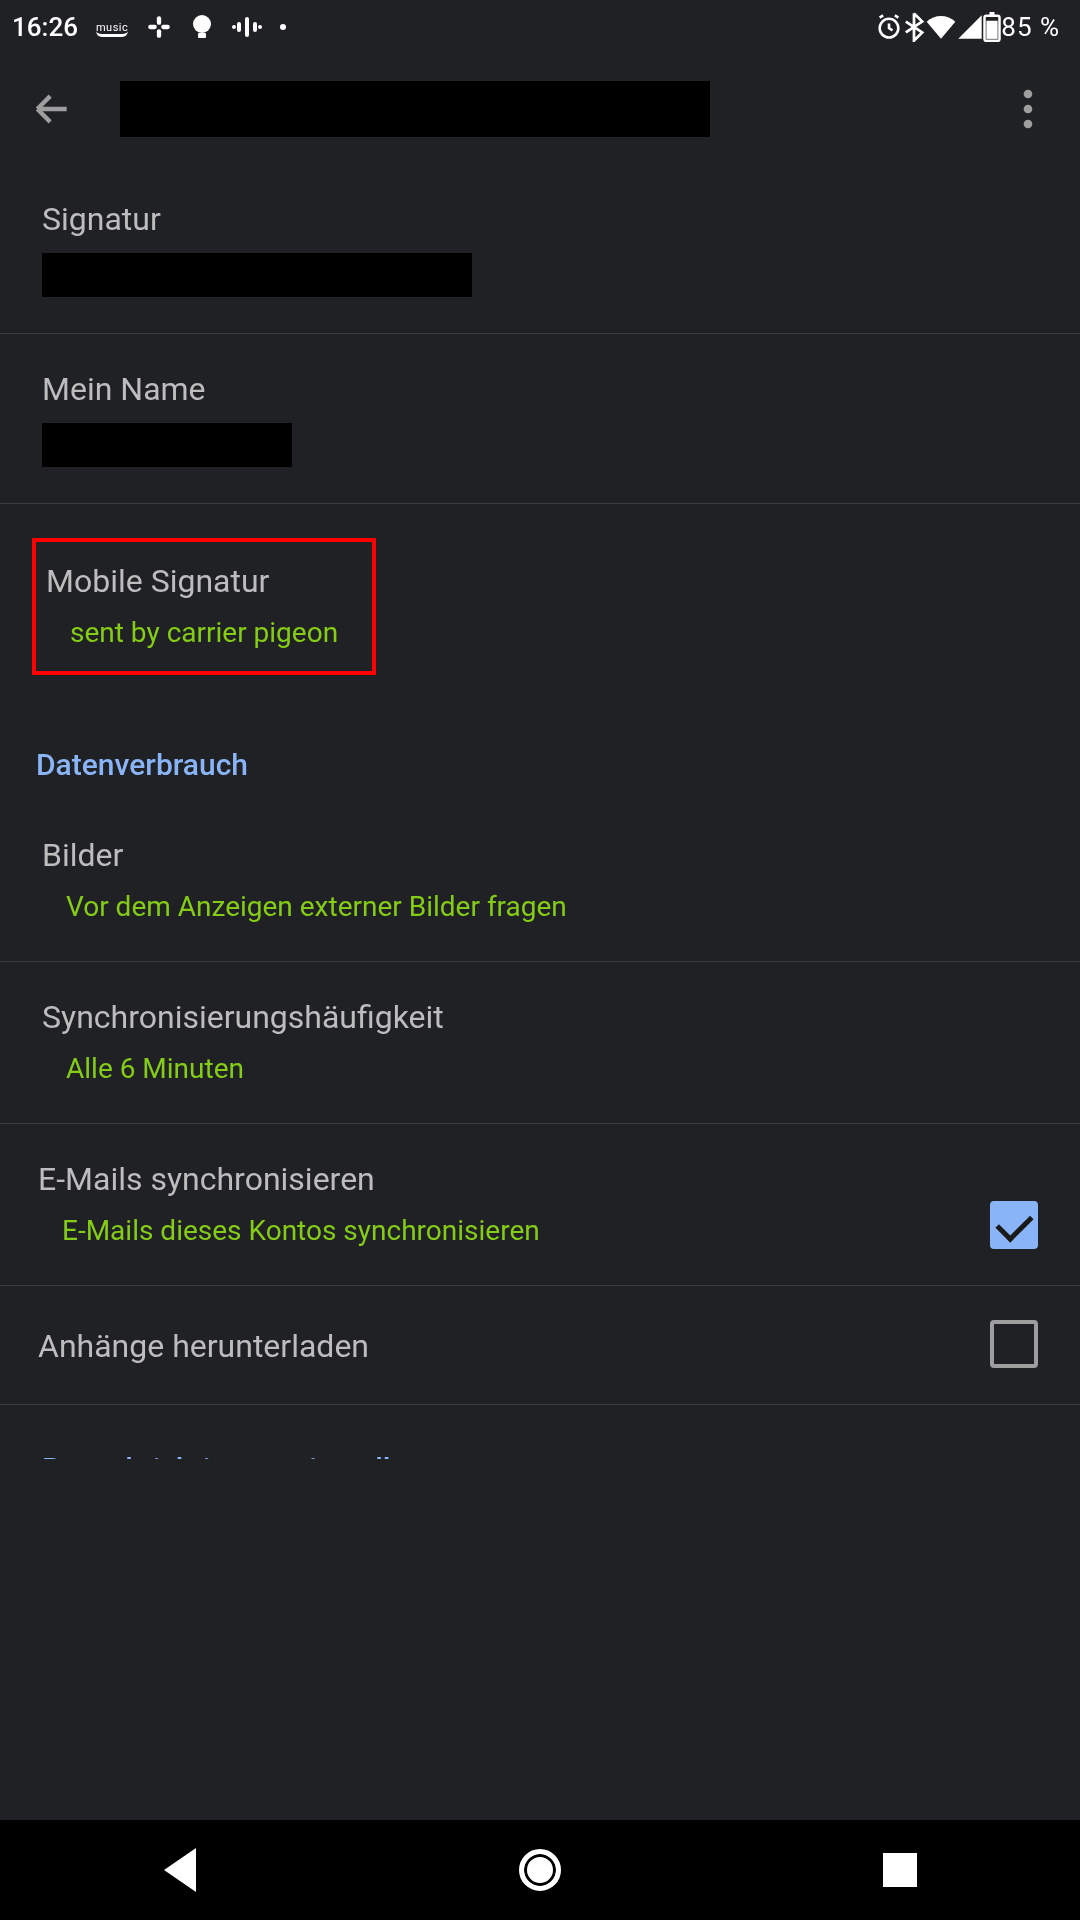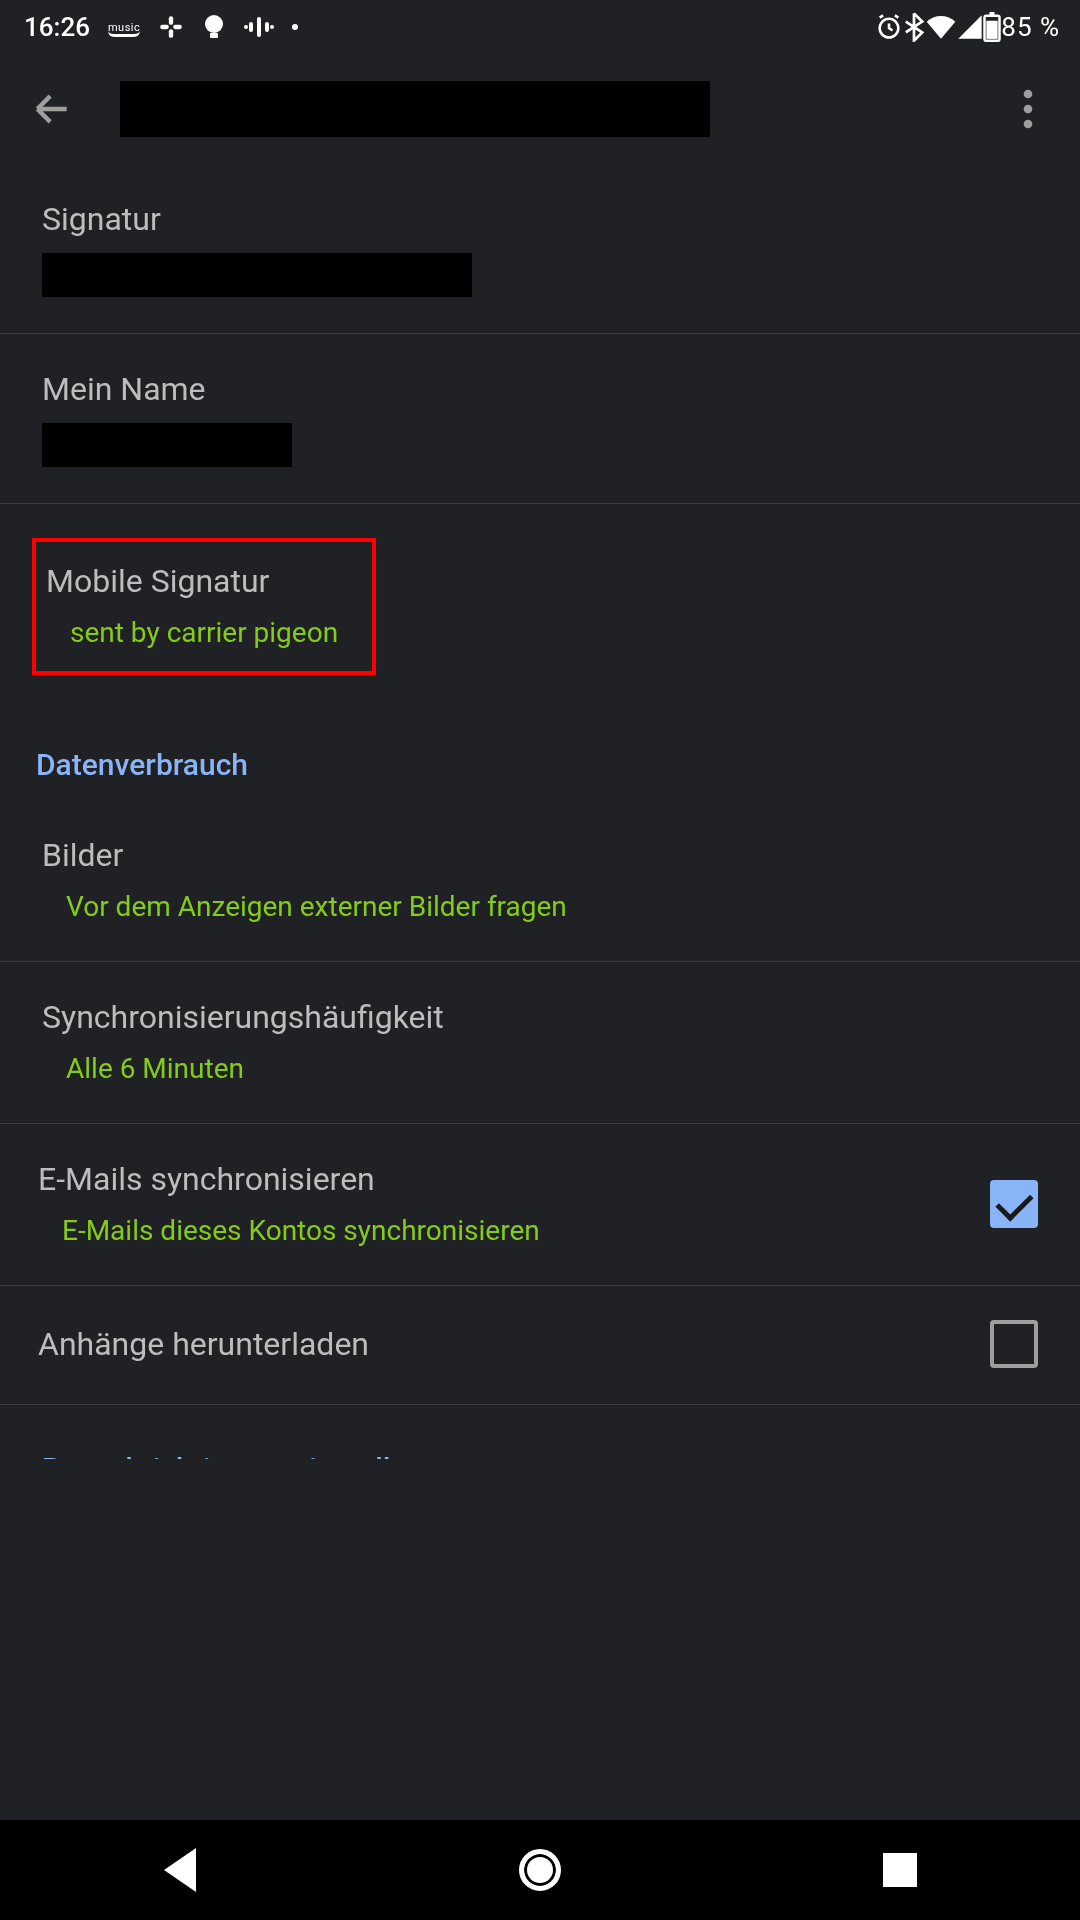--- a/index.html
+++ b/index.html
@@ -1,20 +1,20 @@
 <!DOCTYPE html>
 <html><head>
 <meta charset="utf-8">
 <style>
   * { box-sizing: border-box; margin: 0; padding: 0; }
   html, body { width: 1080px; height: 1920px; background: #1a1a1a; font-family: Roboto, "Helvetica Neue", Arial, sans-serif; color: #e0e0e0; overflow: hidden; }
   .screen { width: 1080px; height: 1920px; background: #202124; position: relative; display: flex; flex-direction: column; }
 
   
-  .status-bar { height: 54px; display: flex; align-items: center; padding: 0 20px 0 24px; color: #fff; font-size: 26px; font-weight: 500; }
+  .status-bar { height: 54px; display: flex; align-items: center; padding: 0 20px 0 12px; color: #fff; font-size: 26px; font-weight: 500; }
   .status-left { display: flex; align-items: center; gap: 18px; }
   .status-right { margin-left: auto; display: flex; align-items: center; gap: 0; }
   .status-bar svg { display: block; }
   .music-label { font-size: 11px; letter-spacing: 0.5px; font-weight: 400; position: relative; }
   .music-label::after { content:""; position:absolute; left:0; right:0; bottom:-3px; height:3px; border-bottom:3px solid #fff; border-radius: 0 0 6px 6px; }
   .dot { width: 6px; height: 6px; border-radius: 50%; background:#fff; }
   .batt-pct { font-size: 26px; font-weight: 400; letter-spacing: 1px; }
 
   
   .app-bar { height: 110px; display:flex; align-items:center; padding: 0 24px; gap: 40px; }
@@ -29,21 +29,21 @@
   .item.no-border { border-bottom: none; }
   .item .title { font-size: 32px; color:#bdbdbd; line-height: 1.35; }
   .item .sub   { font-size: 28px; color:#84cc16; margin-top: 10px; line-height: 1.35; margin-left: 24px; }
   .redact-long { width: 430px; height: 44px; background:#000; margin-top: 12px; }
   .redact-short { width: 250px; height: 44px; background:#000; margin-top: 12px; }
   .highlight-box { border: 4px solid #ff0000; display: inline-block; padding: 18px 34px 20px 10px; margin-left: -10px; }
 
   .section-header { padding: 50px 42px 18px 42px; font-size: 30px; font-weight: 500; color:#8ab4f8; }
   .section-header.tight-top { padding-top: 36px; padding-left: 36px; }
 
-  .item.flex { display:flex; align-items:center; gap: 17px; padding-left: 38px; }
+  .item.flex { display:flex; align-items:flex-end; gap: 17px; padding-left: 38px; }
   .item .text { flex:1; }
   .checkbox { width:48px; height:48px; border: 4px solid #9e9e9e; border-radius: 4px; position:relative; flex:0 0 48px; }
   .checkbox.checked { background:#8ab4f8; border-color:#8ab4f8; }
   .checkbox.checked::after { content:""; position:absolute; left:10px; top:2px; width:16px; height:28px; border-right:5px solid #1a1a1a; border-bottom:5px solid #1a1a1a; transform: rotate(45deg); }
 
   
   .nav-bar { height: 100px; display:flex; align-items:center; justify-content:space-around; background:#000; }
   .nav-btn { width:72px; height:72px; display:flex; align-items:center; justify-content:center; background:transparent; border:none; }
   .nav-tri  { width:0;height:0;border-top:22px solid transparent;border-bottom:22px solid transparent;border-right:32px solid #fff; }
   .nav-home { width:42px; height:42px; border:5px solid #fff; border-radius:50%; background:#fff; box-shadow: inset 0 0 0 3px #000; }

